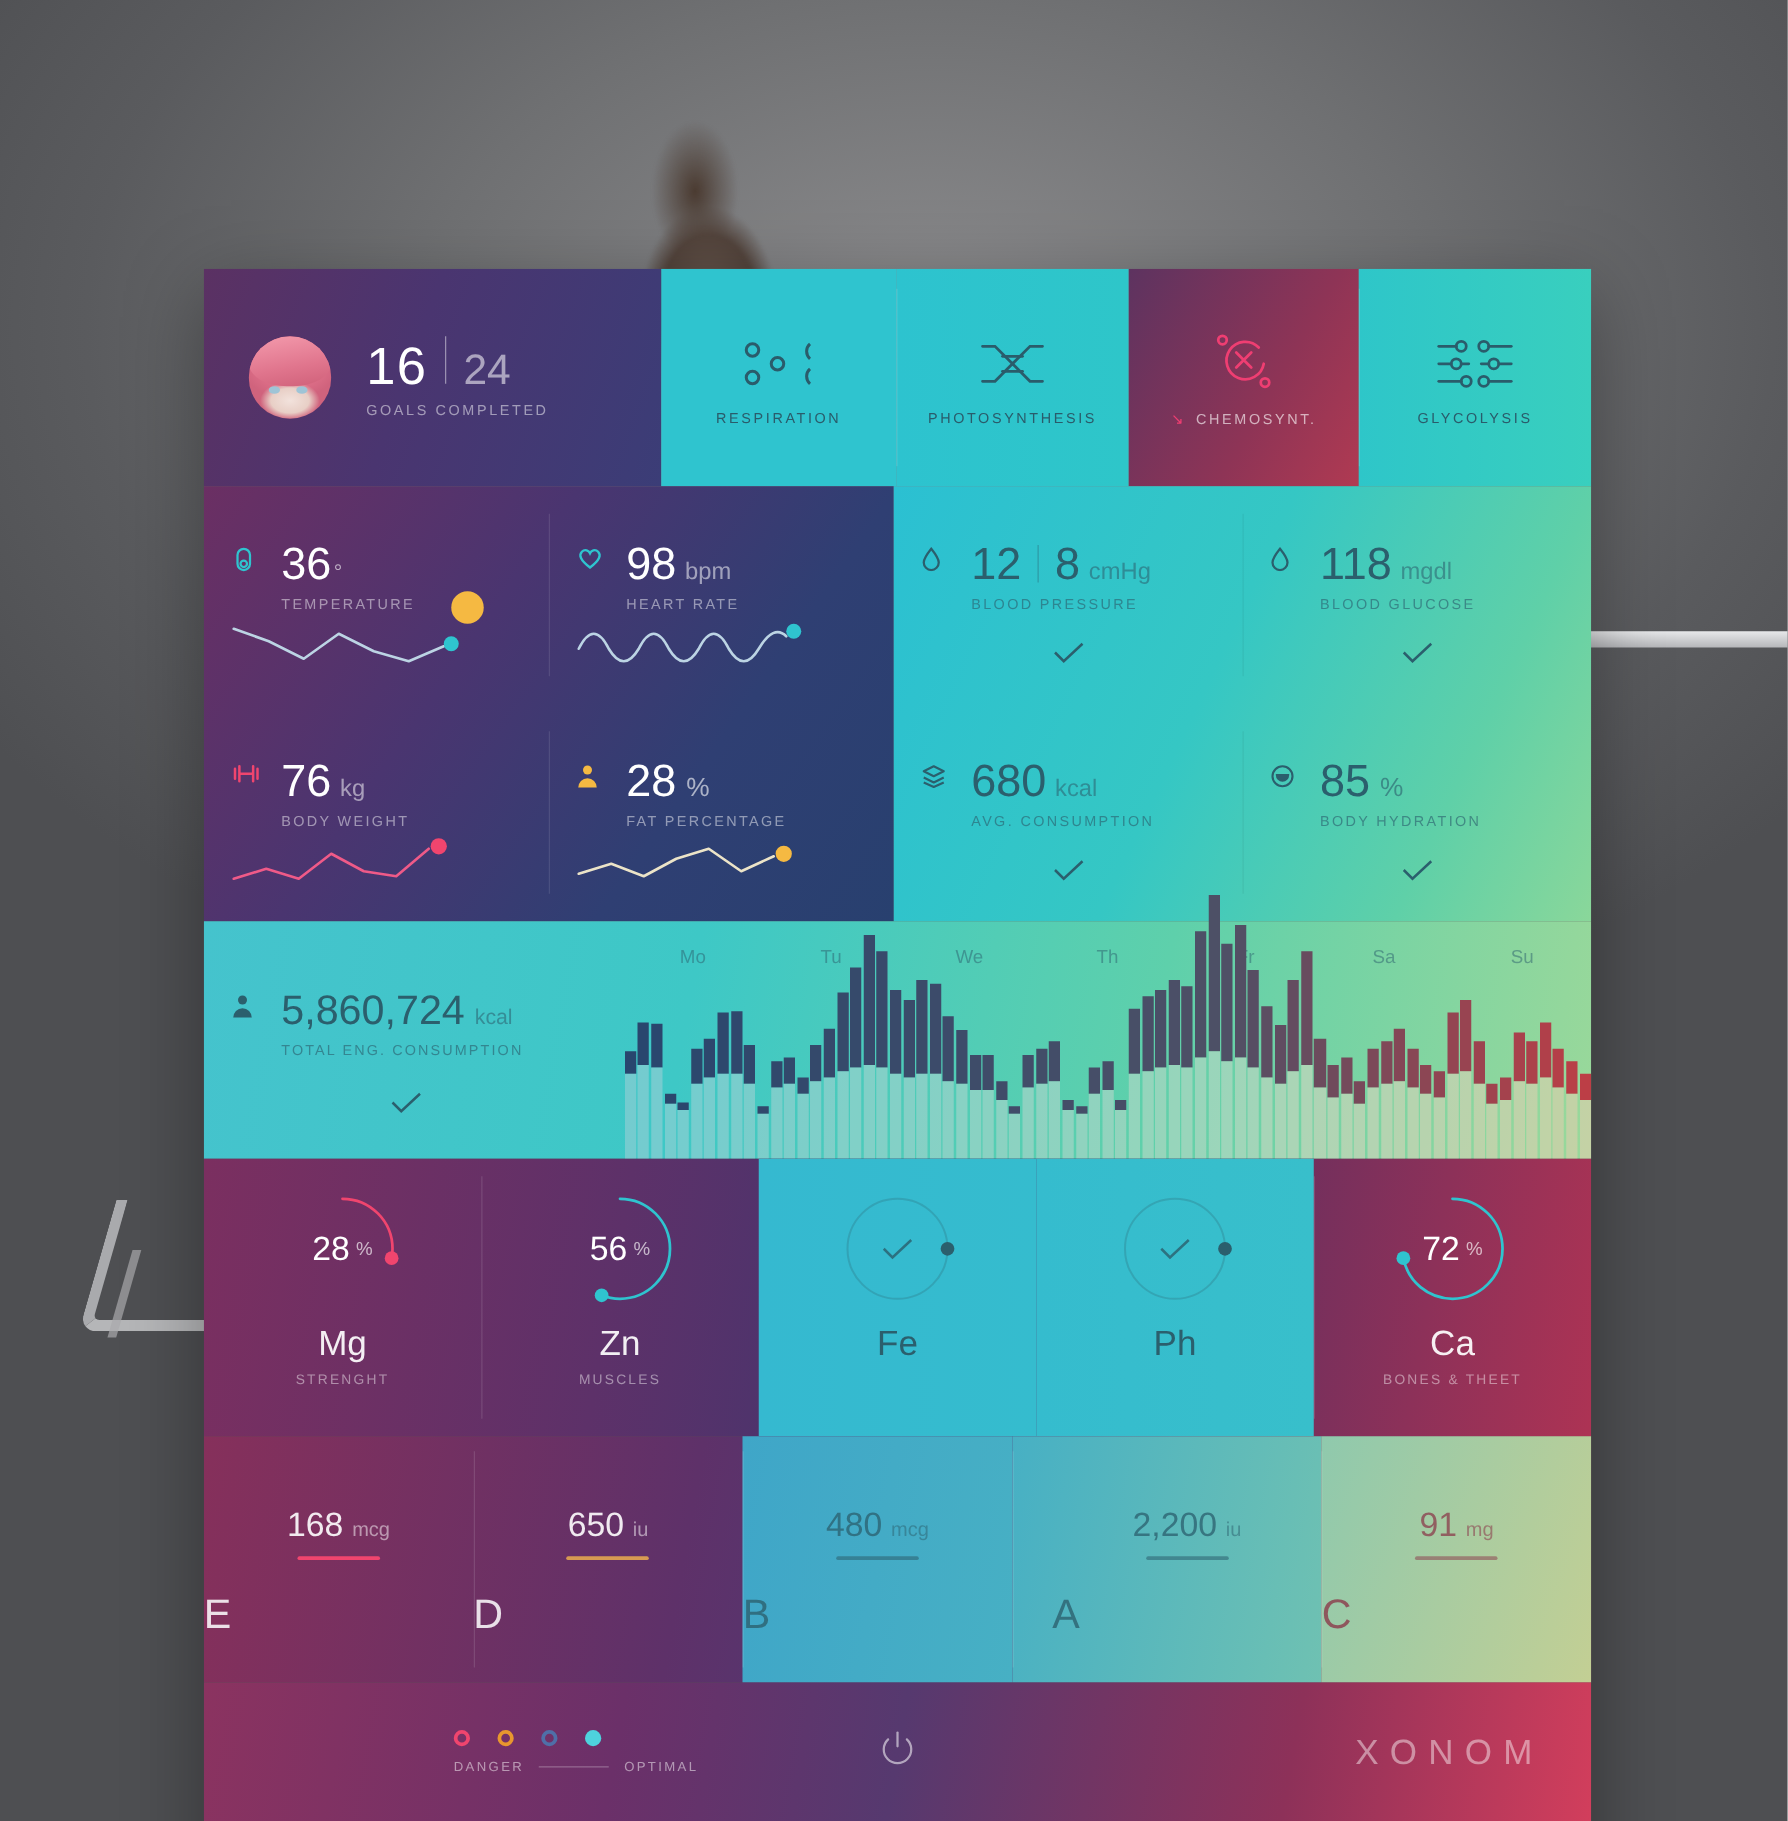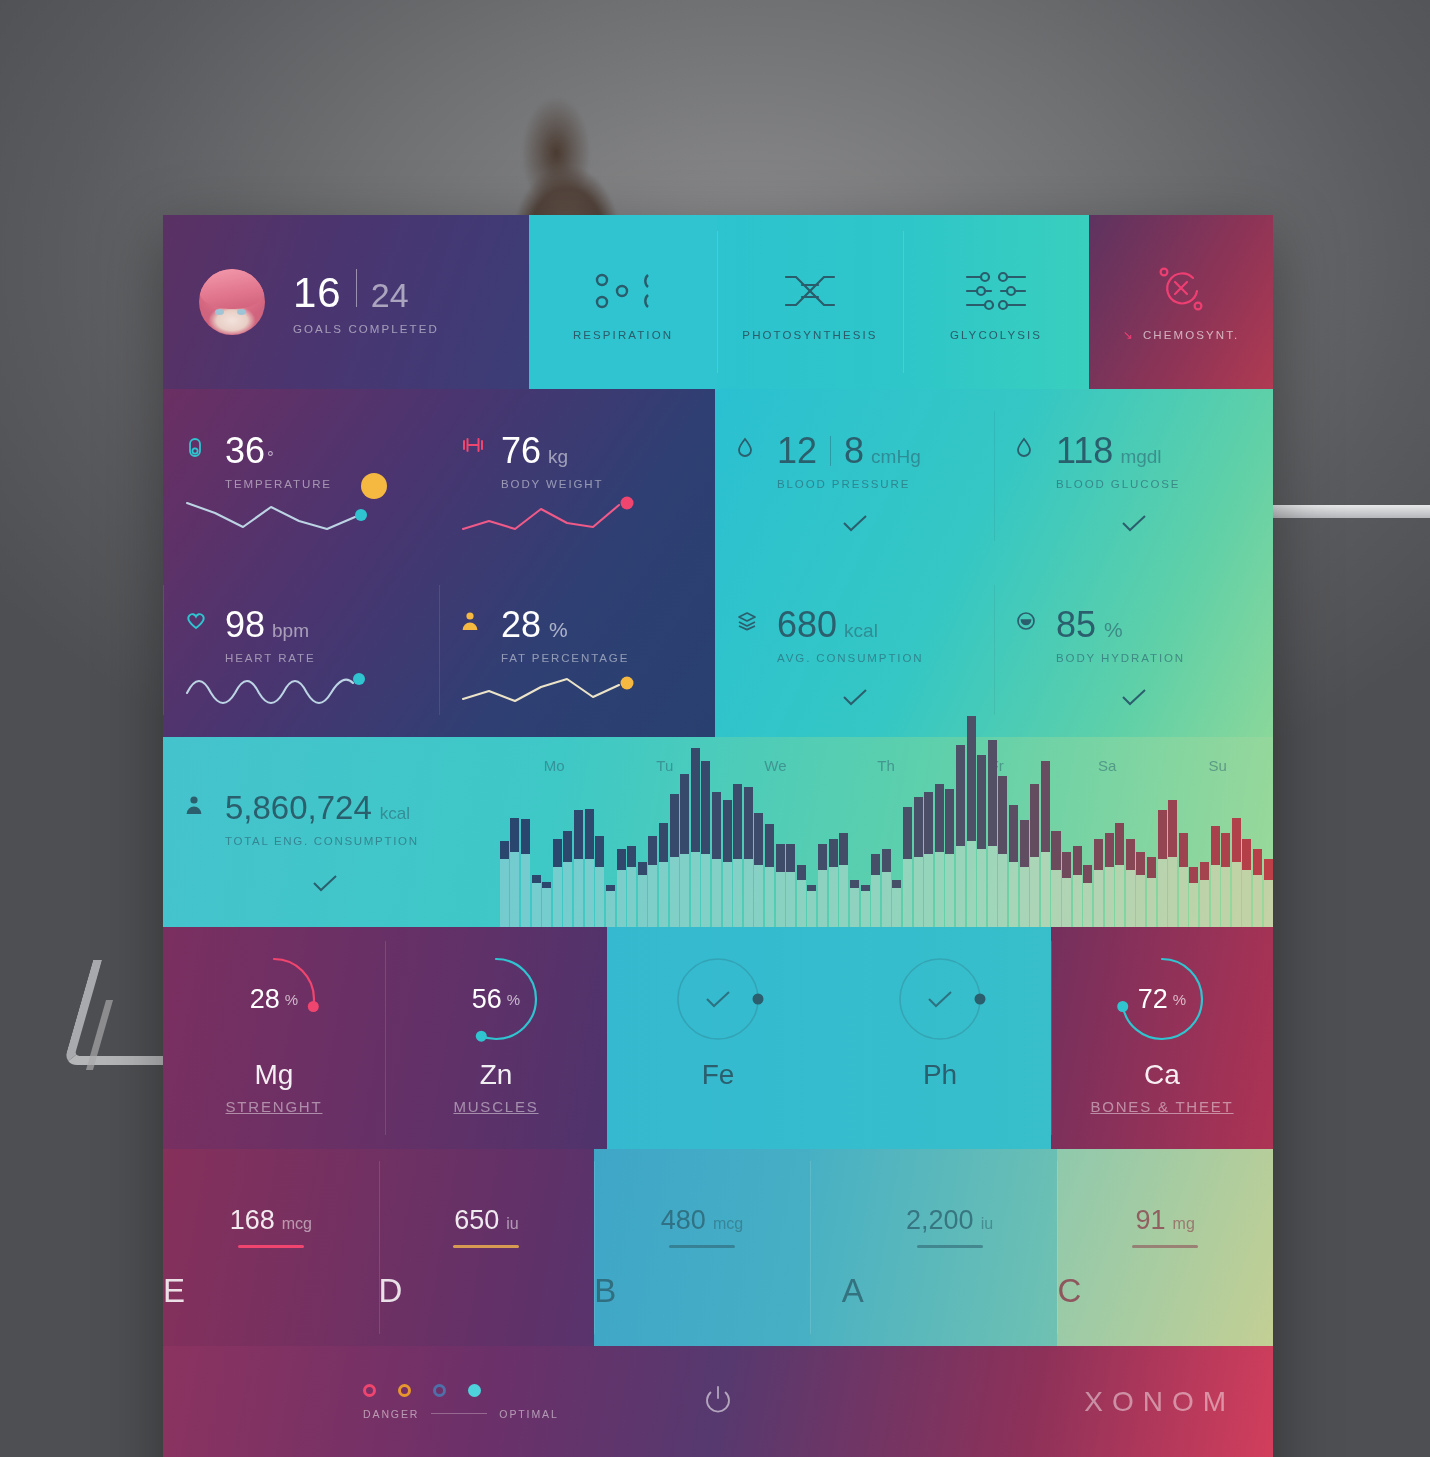--- a/index.html
+++ b/index.html
@@ -86,21 +86,21 @@
   .nav-glyc{ background:linear-gradient(90deg,#2ec6c9,#39cfbe); width:186px; flex:0 0 186px; }
   .nav-chem{ background:linear-gradient(120deg,#5d3360 0%, #8e3456 60%, #b03a52 100%); width:184px; flex:0 0 184px; }
   .nav-resp .t,.nav-photo .t,.nav-glyc .t{ color:#2a5c6b; }
   .nav-chem .t{ color:rgba(255,255,255,.62); }
   .chem-arrow{ color:#ef3e72; margin-right:8px; font-size:12px; }
   .navtab.sep-l:before{ content:""; position:absolute; left:0; top:16px; bottom:16px; width:1px; background:rgba(255,255,255,.14); }
 
   
   .vitals{ height:348px; position:relative; }
   .v-left{ width:552px; display:flex; flex-wrap:wrap;
-    background:linear-gradient(125deg,#6b2f63 0%, #4a3570 38%, #2f3f73 70%, #28406f 100%);flex-direction:column; }
+    background:linear-gradient(125deg,#6b2f63 0%, #4a3570 38%, #2f3f73 70%, #28406f 100%); }
   .v-right{ width:558px; display:flex; flex-wrap:wrap;
     background:linear-gradient(115deg,#2bc0d2 0%, #35c7c4 45%, #5fd0a8 78%, #8ad79a 100%); }
   .vcell{ width:50%; height:174px; position:relative; padding:44px 0 0 62px; }
   .vcell.dark:before, .vcell.lite:before{ content:""; position:absolute; left:0; top:22px; bottom:22px; width:1px; }
   .vcell.dark:nth-child(even):before{ background:rgba(255,255,255,.10); }
   .vcell.lite:nth-child(even):before{ background:rgba(0,0,0,.06); }
   .vrow{ display:flex; align-items:baseline; }
   .vicon{ position:absolute; left:22px; top:48px; width:22px; height:22px; }
   .vnum{ font-size:36px; font-weight:300; line-height:1; }
   .vunit{ font-size:19px; font-weight:300; margin-left:7px; }
@@ -134,21 +134,21 @@
   .mcell{ flex:1; position:relative; display:flex; flex-direction:column; align-items:center; padding-top:22px; }
   .mcell.hl{ background:linear-gradient(90deg,#35b9d0,#35bcce); }
   .mcell.hl2{ background:linear-gradient(90deg,#35bcce,#38bfcb); }
   .mcell.hl3{ background:linear-gradient(120deg,#8ccfb4,#a9d79d); }
   .mcell.divider:before{ content:""; position:absolute; left:0; top:14px; bottom:14px; width:1px; background:rgba(255,255,255,.12); }
   .gauge{ position:relative; width:100px; height:100px; }
   .gval{ position:absolute; inset:0; display:flex; align-items:center; justify-content:center; }
   .gnum{ font-size:27px; font-weight:300; }
   .gpct{ font-size:15px; margin-left:5px; }
   .msym{ font-size:28px; font-weight:300; margin-top:10px; }
-  .mlbl{ font-size:15px; letter-spacing:1.8px; margin-top:7px;text-decoration:underline; }
+  .mlbl{ font-size:11px; letter-spacing:1.8px; margin-top:7px; }
   .mcell.dk .gnum{ color:#fff; } .mcell.dk .gpct{ color:rgba(255,255,255,.65); }
   .mcell.dk .msym{ color:rgba(255,255,255,.92); } .mcell.dk .mlbl{ color:rgba(255,255,255,.45); }
   .mcell.lt .msym{ color:#2b5f6d; } .mcell.lt .mlbl{ color:rgba(43,95,109,.6); }
   .mcell.lt3 .msym{ color:#8c4350; }
 
   
   .vits{ height:197px; display:flex; position:relative;
     background:linear-gradient(100deg,#86305b 0%, #5e3169 35%, #4d3a75 55%, #7b2f5e 80%, #a83355 100%); }
   .vit{ flex:1; position:relative; padding:56px 0 0 0; text-align:left; }
   .vit.b{ background:linear-gradient(100deg,#3fa6c8,#47b0c4); }
@@ -226,20 +226,34 @@
         <svg width="54" height="44" viewBox="0 0 54 44" fill="none" stroke="#2a5c6b" stroke-width="2.2" stroke-linecap="round">
           <path d="M3 8 h10 l14 14 l14-14 h10"></path>
           <path d="M3 36 h10 l14-14 l14 14 h10"></path>
           <path d="M19 16 h16"></path>
             <path d="M19 28 h16"></path>
         </svg>
       </div>
       <div class="t">PHOTOSYNTHESIS</div>
     </div>
 
+    <div class="navtab nav-chem">
+      <div class="ico">
+        <svg width="56" height="52" viewBox="0 0 56 52" fill="none" stroke="#ef3e72" stroke-width="2.2" stroke-linecap="round">
+          <circle cx="11" cy="8" r="3.4"></circle>
+            <circle cx="45" cy="42" r="3.4"></circle>
+          <path d="M40 14 a15 15 0 1 0 4 13"></path>
+          <path d="M22 18 l12 12 M34 18 l-12 12"></path>
+        </svg>
+      </div>
+      <div class="t">
+        <span class="chem-arrow">↘</span><span>CHEMOSYNT.</span>
+      </div>
+    </div>
+
     <div class="navtab nav-glyc sep-l">
       <div class="ico">
         <svg width="62" height="42" viewBox="0 0 62 42" fill="none" stroke="#2a5c6b" stroke-width="2.2" stroke-linecap="round">
           <path d="M2 7 h14"></path>
             <circle cx="20" cy="7" r="4"></circle>
           <path d="M2 21 h10"></path>
             <circle cx="16" cy="21" r="4"></circle>
             <path d="M20 21 h6"></path>
           <path d="M2 35 h18"></path>
             <circle cx="24" cy="35" r="4"></circle>
@@ -247,34 +261,20 @@
             <path d="M42 7 h18"></path>
           <path d="M36 21 h6"></path>
             <circle cx="46" cy="21" r="4"></circle>
             <path d="M50 21 h10"></path>
           <circle cx="38" cy="35" r="4"></circle>
             <path d="M42 35 h18"></path>
         </svg>
       </div>
       <div class="t">GLYCOLYSIS</div>
     </div>
-
-    <div class="navtab nav-chem">
-      <div class="ico">
-        <svg width="56" height="52" viewBox="0 0 56 52" fill="none" stroke="#ef3e72" stroke-width="2.2" stroke-linecap="round">
-          <circle cx="11" cy="8" r="3.4"></circle>
-            <circle cx="45" cy="42" r="3.4"></circle>
-          <path d="M40 14 a15 15 0 1 0 4 13"></path>
-          <path d="M22 18 l12 12 M34 18 l-12 12"></path>
-        </svg>
-      </div>
-      <div class="t">
-        <span class="chem-arrow">↘</span><span>CHEMOSYNT.</span>
-      </div>
-    </div>
   </div>
 
   <div class="row vitals">
 
     <div class="v-left">
 
       <div class="vcell dark">
         <span class="vicon">
           <svg width="20" height="22" viewBox="0 0 20 22" fill="none" stroke="#2fc4cf" stroke-width="1.8">
             <rect x="5" y="2" width="10" height="17" rx="5"></rect>

